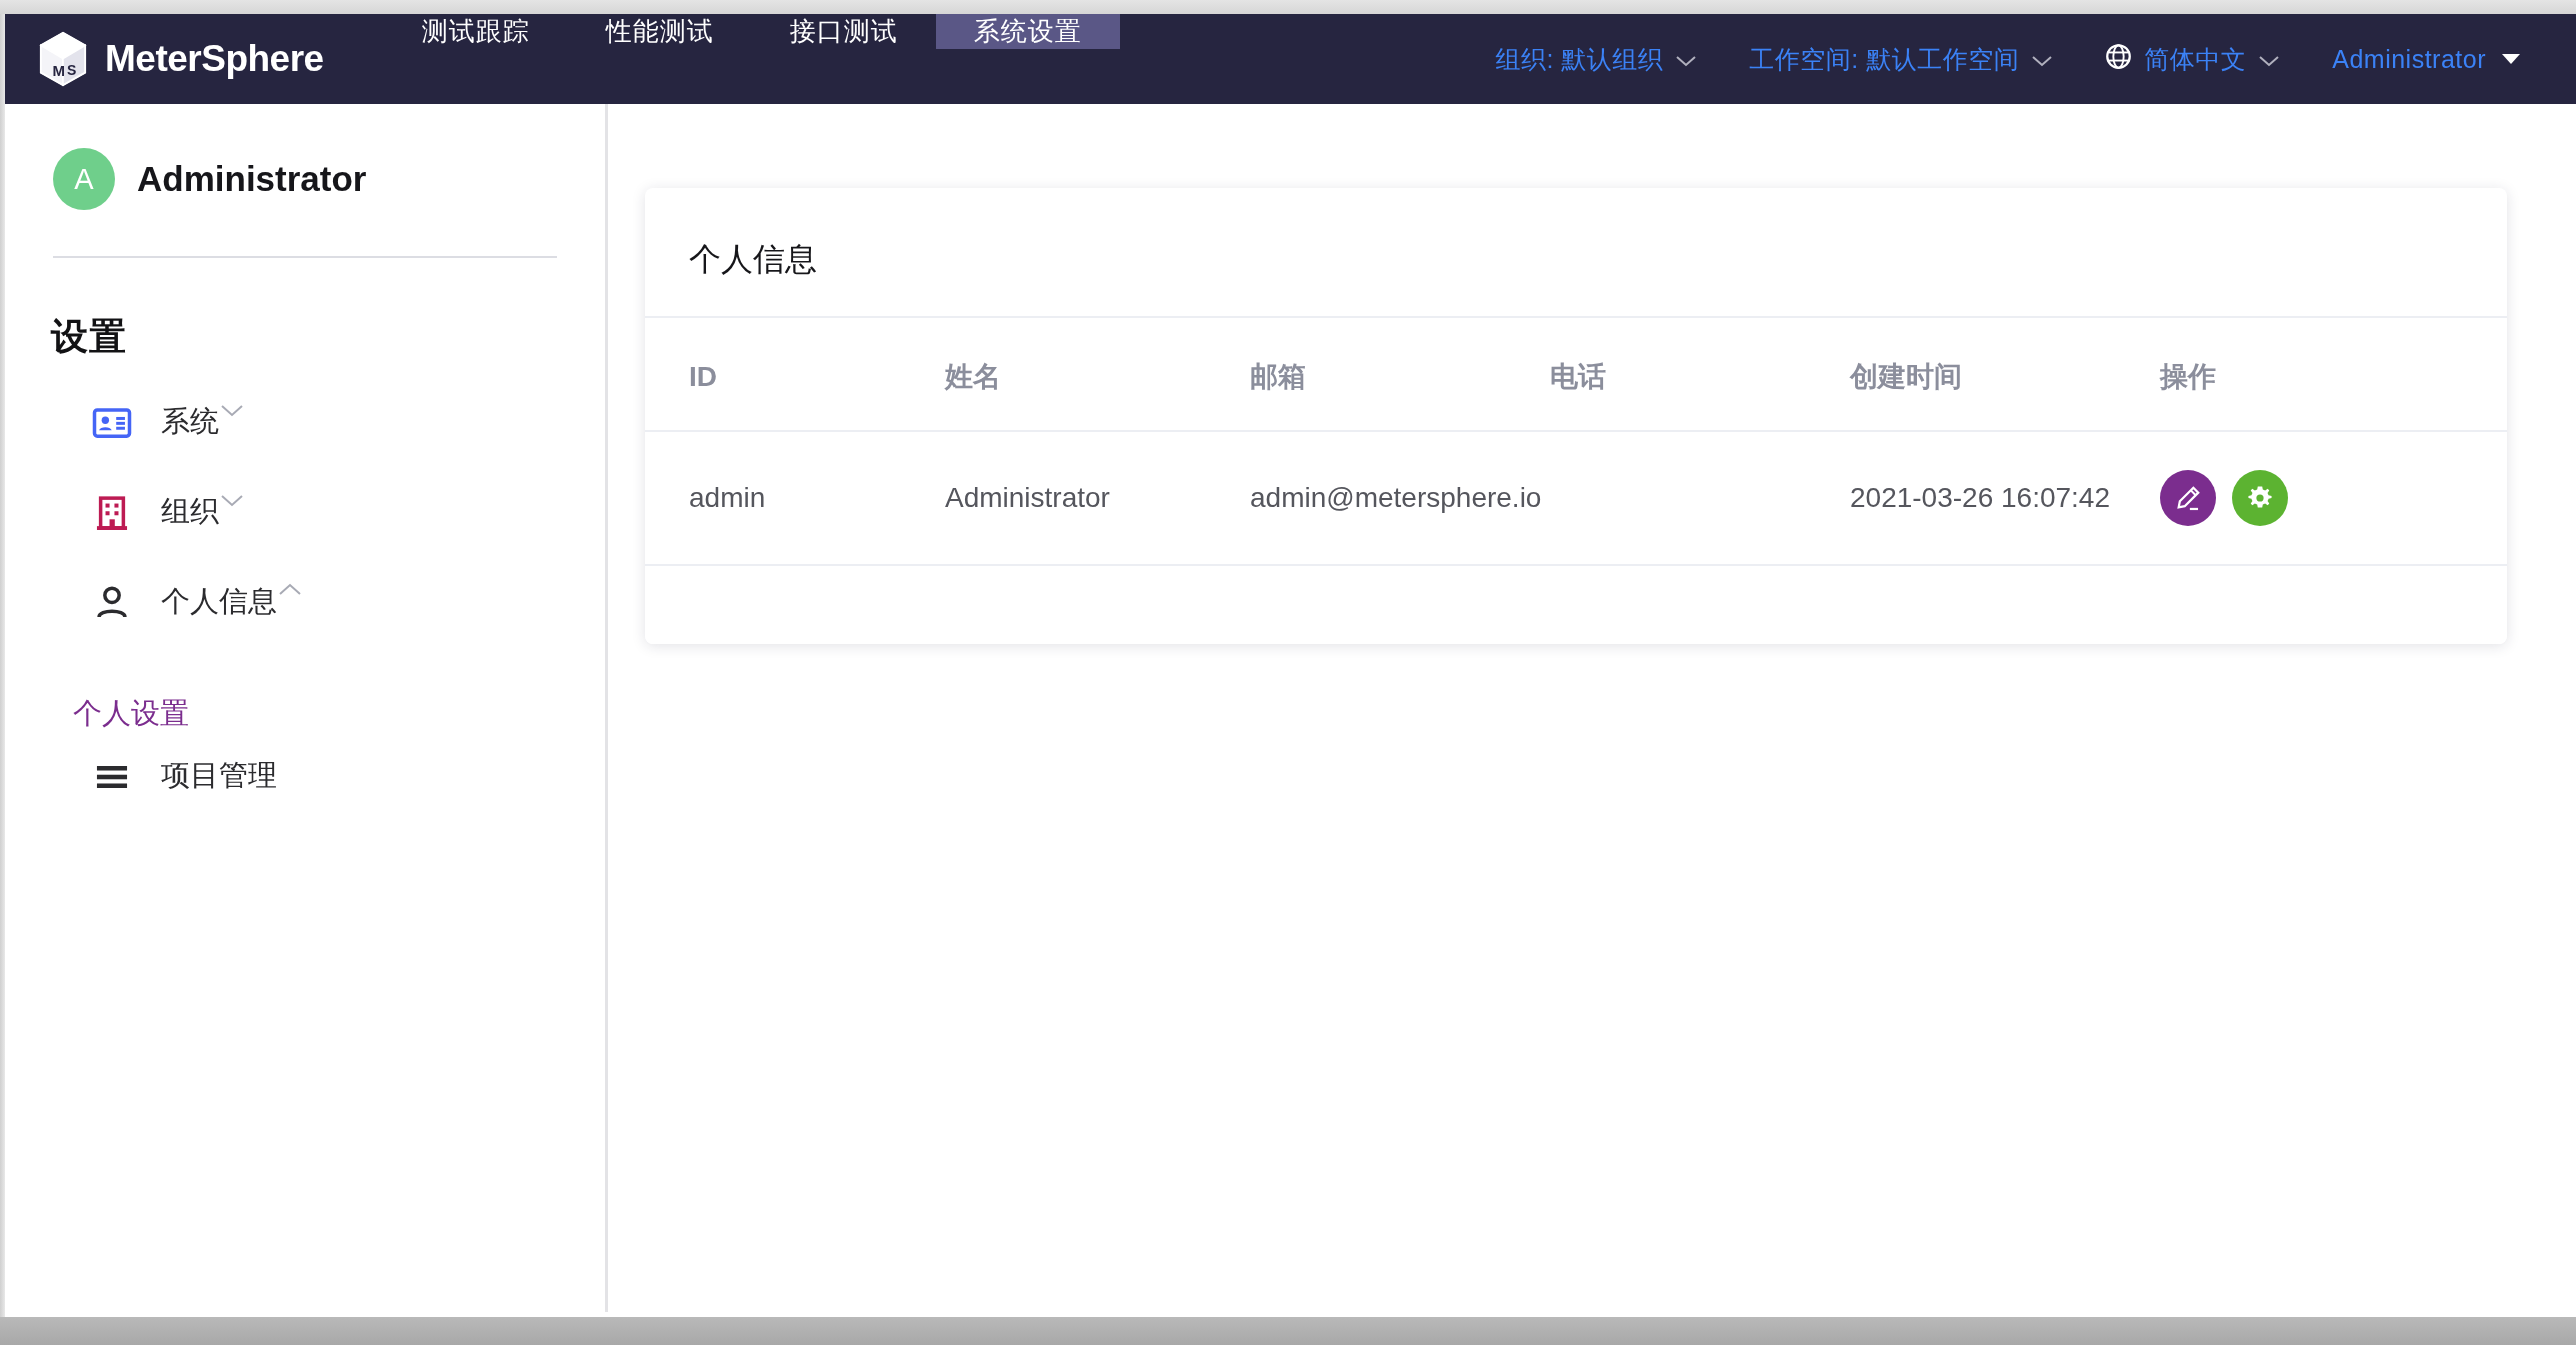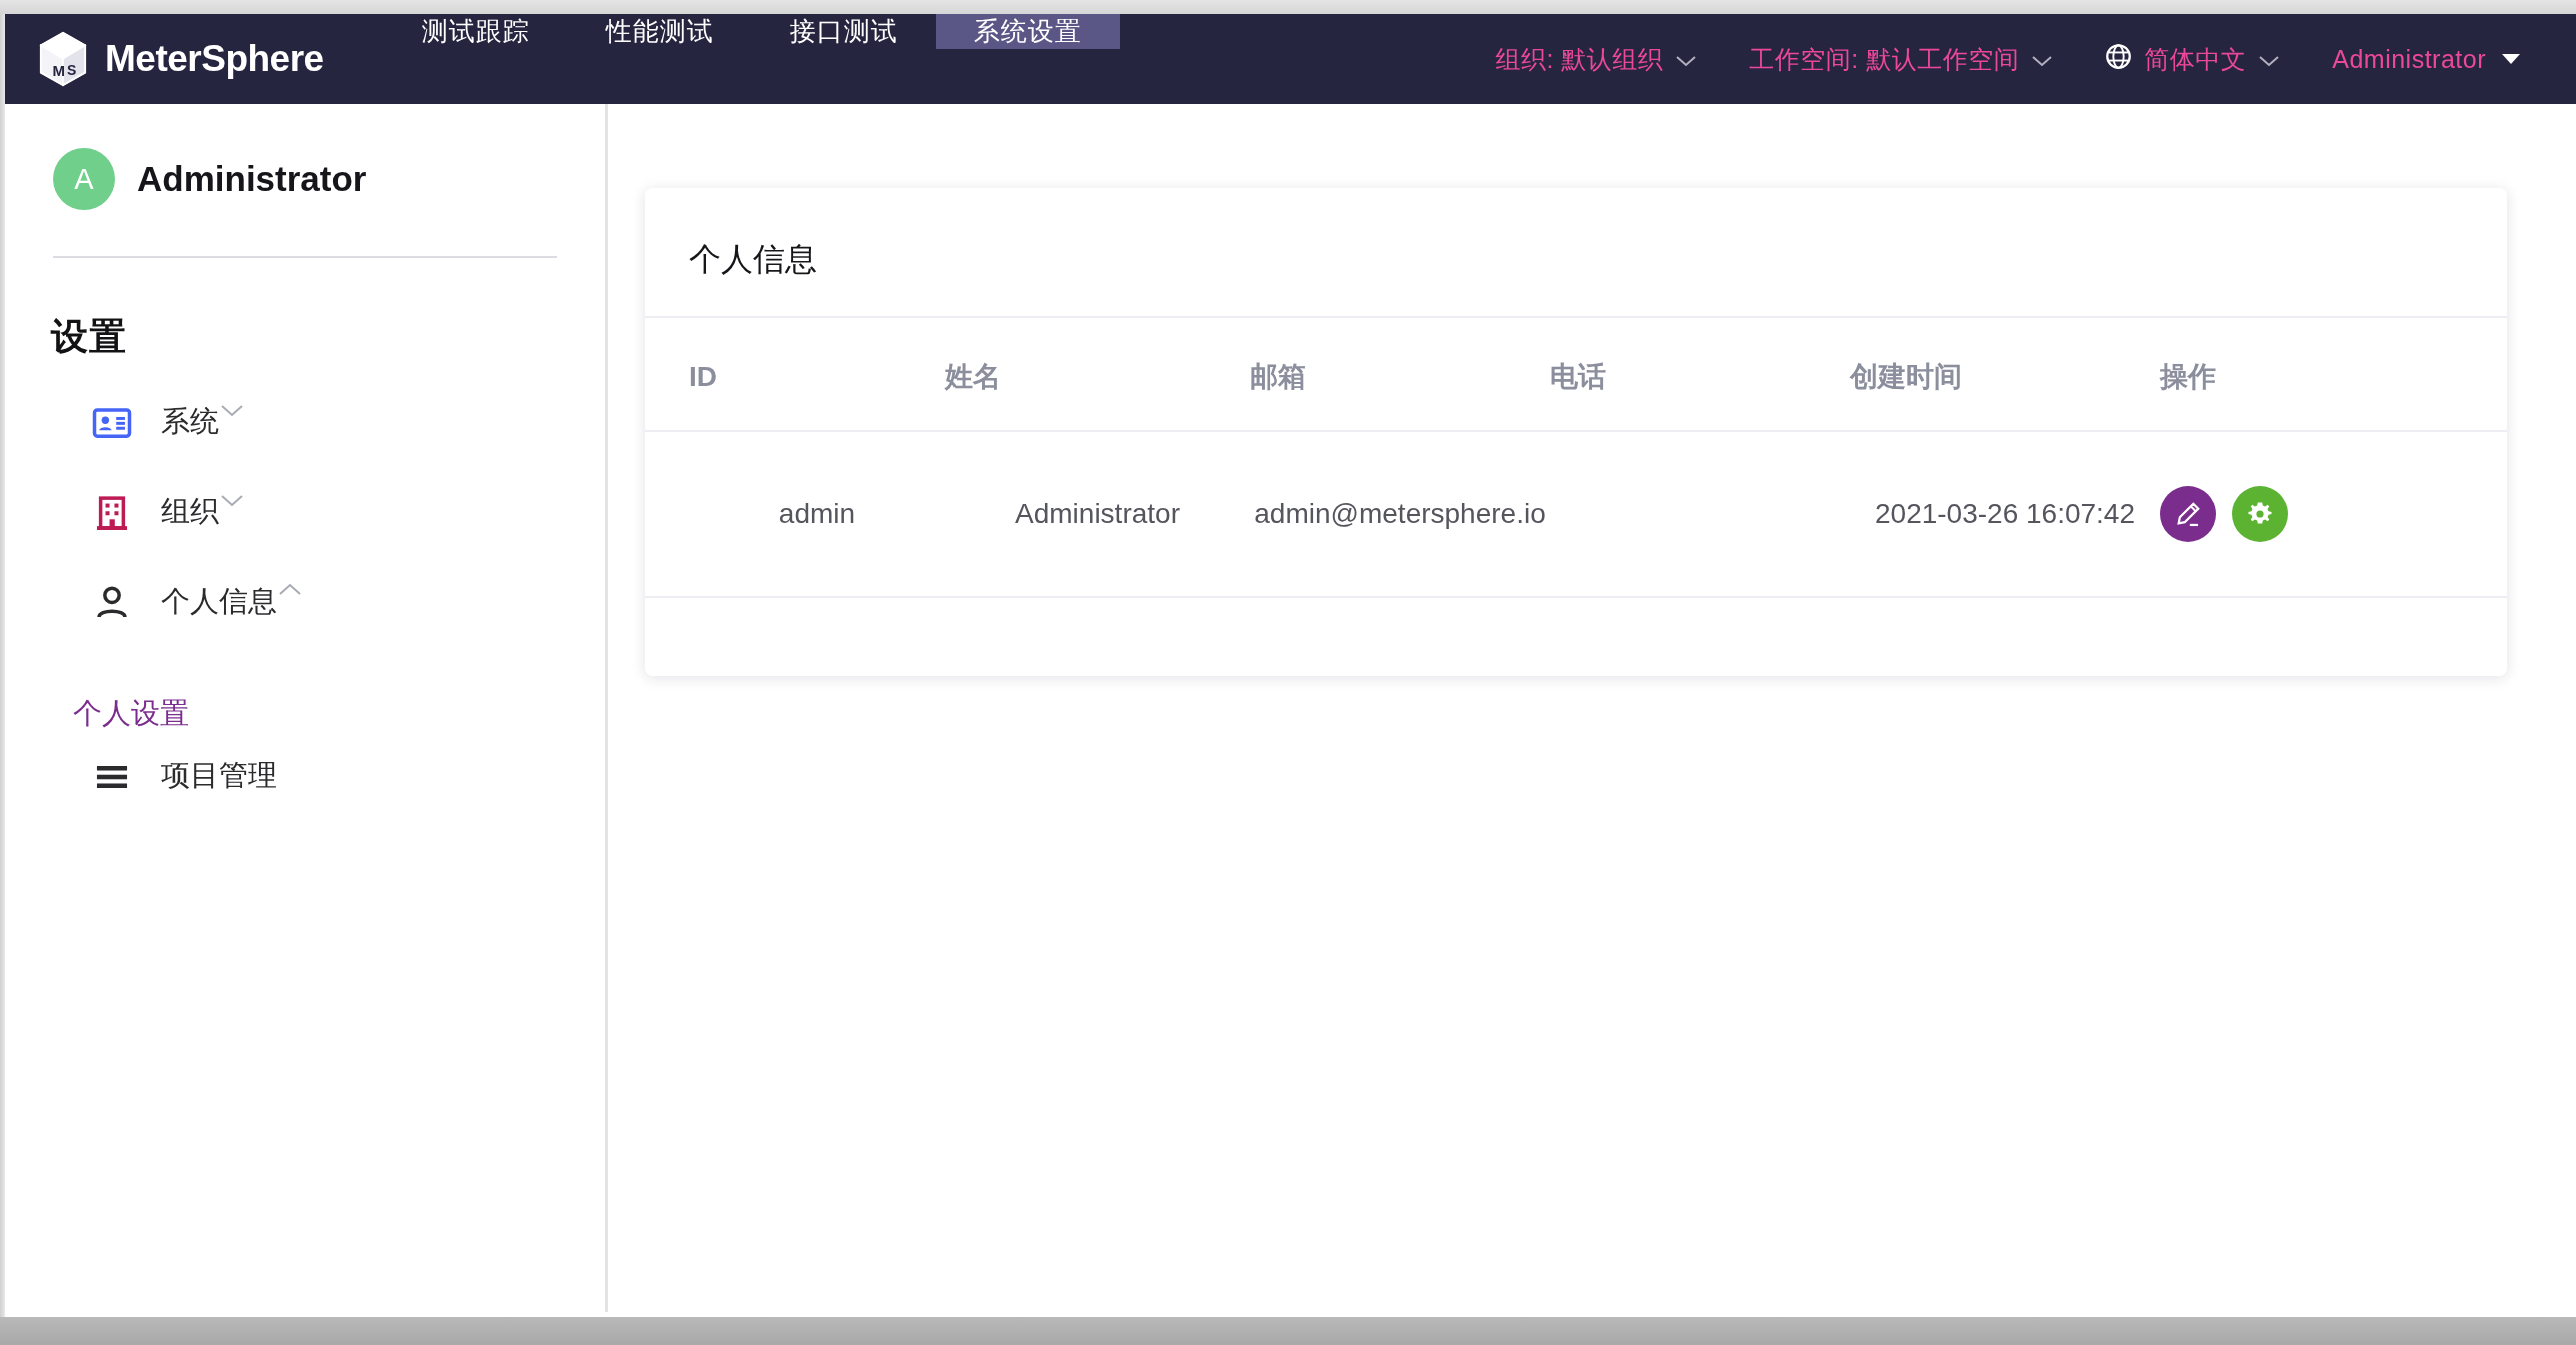--- a/index.html
+++ b/index.html
@@ -47,21 +47,21 @@
     color: #ffffff; font-size: 26px; padding: 0 38px;
     white-space: nowrap; cursor: pointer; letter-spacing: 1px;
   }
   .main-tab.active { background: #5a5786; }
   .topbar-right {
     margin-left: auto; display: flex; align-items: center;
     padding-right: 30px; gap: 0px;
   }
   .top-item {
     display: flex; align-items: center; gap: 12px;
-    color: #ec4899; font-size: 25px; white-space: nowrap;
+    color: #3b82f6; font-size: 25px; white-space: nowrap;
     padding: 0 26px; cursor: pointer; letter-spacing: 0.5px;
   }
   .chev-sm { width: 22px; height: 14px; flex: 0 0 auto; opacity: .85; }
   .globe-ico { width: 27px; height: 27px; flex: 0 0 auto; }
   .caret-solid {
     width: 0; height: 0; border-left: 9px solid transparent;
     border-right: 9px solid transparent; border-top: 10px solid #ffffff;
     margin-left: 4px;
   }
 
@@ -114,22 +114,22 @@
   .card-head {
     padding: 50px 44px 34px 44px;
     font-size: 32px; color: #16161a; border-bottom: 2px solid #eceef3;
   }
   .tbl { width: 100%; border-collapse: collapse; table-layout: fixed; }
   .tbl th {
     text-align: left; font-size: 28px; font-weight: bold; color: #8b8e9c;
     padding: 40px 0 34px 0; border-bottom: 2px solid #eceef3;
   }
   .tbl td {
-    text-align: center; font-size: 28px; color: #55565d;
-    padding: 54px 0; vertical-align: middle; border-bottom: 2px solid #eceef3;
+    text-align: left; font-size: 28px; color: #55565d;
+    padding: 38px 0; vertical-align: middle; border-bottom: 2px solid #eceef3;
     line-height: 1.45; word-break: break-all;
   }
   .tbl th:first-child, .tbl td:first-child { padding-left: 44px; }
   .tbl th:last-child, .tbl td:last-child { padding-right: 44px; }
   .c-id { width: 300px; }
   .c-name { width: 305px; }
   .c-mail { width: 300px; }
   .c-phone { width: 300px; }
   .c-time { width: 310px; }
   .c-ops { width: auto; }

